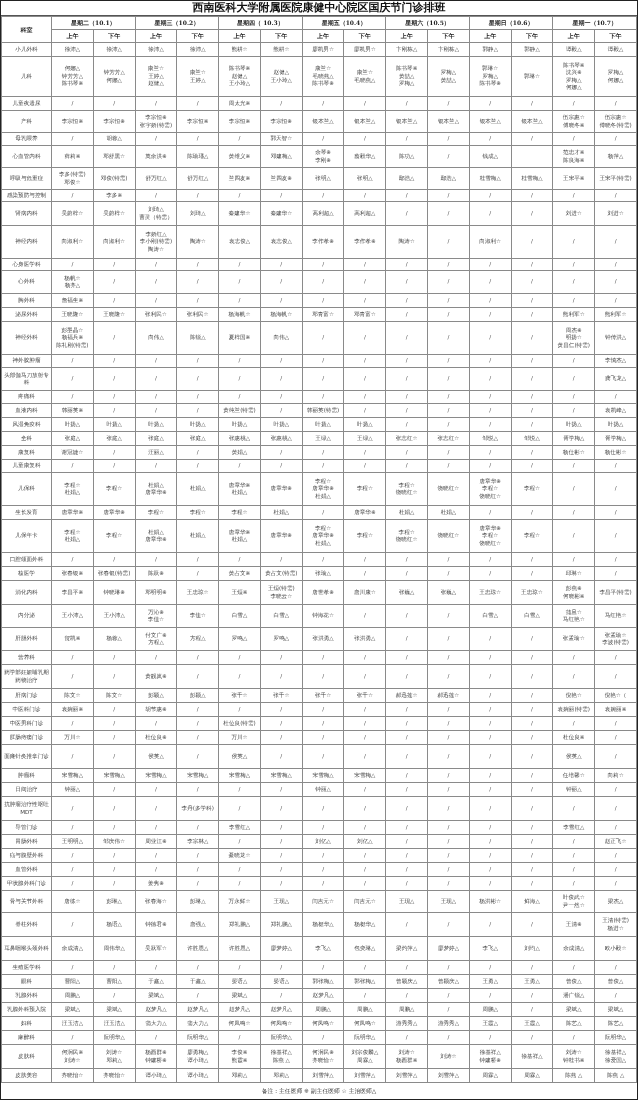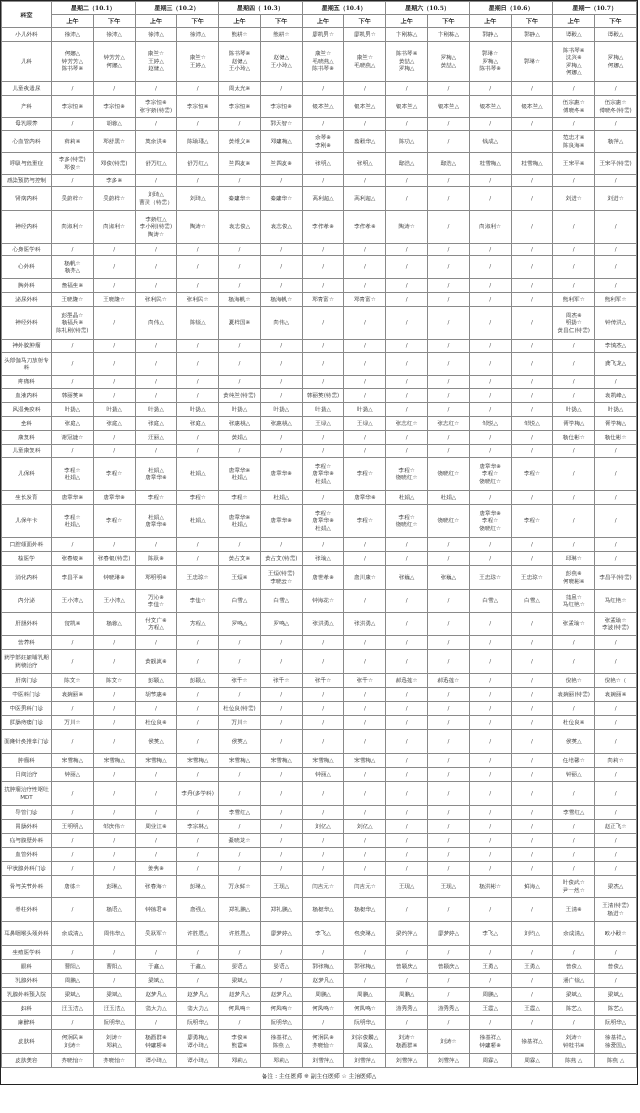--- a/index.html
+++ b/index.html
@@ -10,20 +10,21 @@
   td, th { border: 1px solid #8a8a8a; text-align: center; vertical-align: middle; padding: 0; font-size: 5.6px; line-height: 7.4px; color: #444; overflow: hidden; }
   th { font-family: "DejaVu Serif", serif; font-weight: bold; color: #222; font-size: 6px; height: 12px; }
   td.dept { color: #444; font-size: 5.6px; }
   td.cell { white-space: pre-line; }
   .note { text-align: center; font-size: 5.8px; height: 16px; line-height: 16px; color: #333; }
 </style>
 </head>
 <body>
 
 <div class="sheet">
+  <div class="title">西南医科大学附属医院康健中心院区国庆节门诊排班</div>
   <table>
     <colgroup id="cols">
         <col style="width: 50px;">
         <col>
         <col>
         <col>
         <col>
         <col>
         <col>
         <col>

